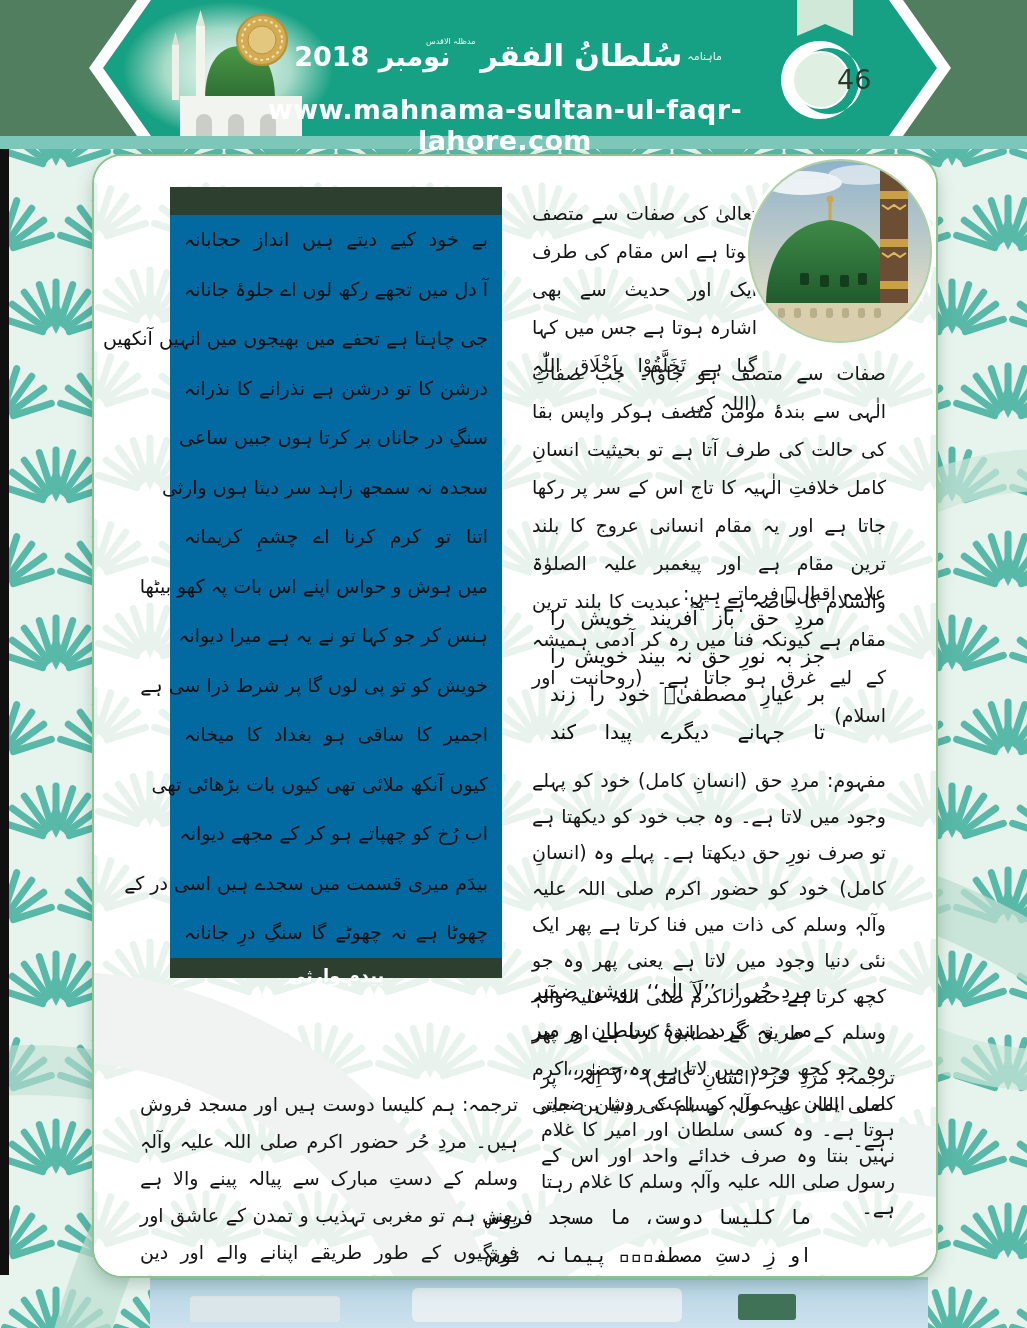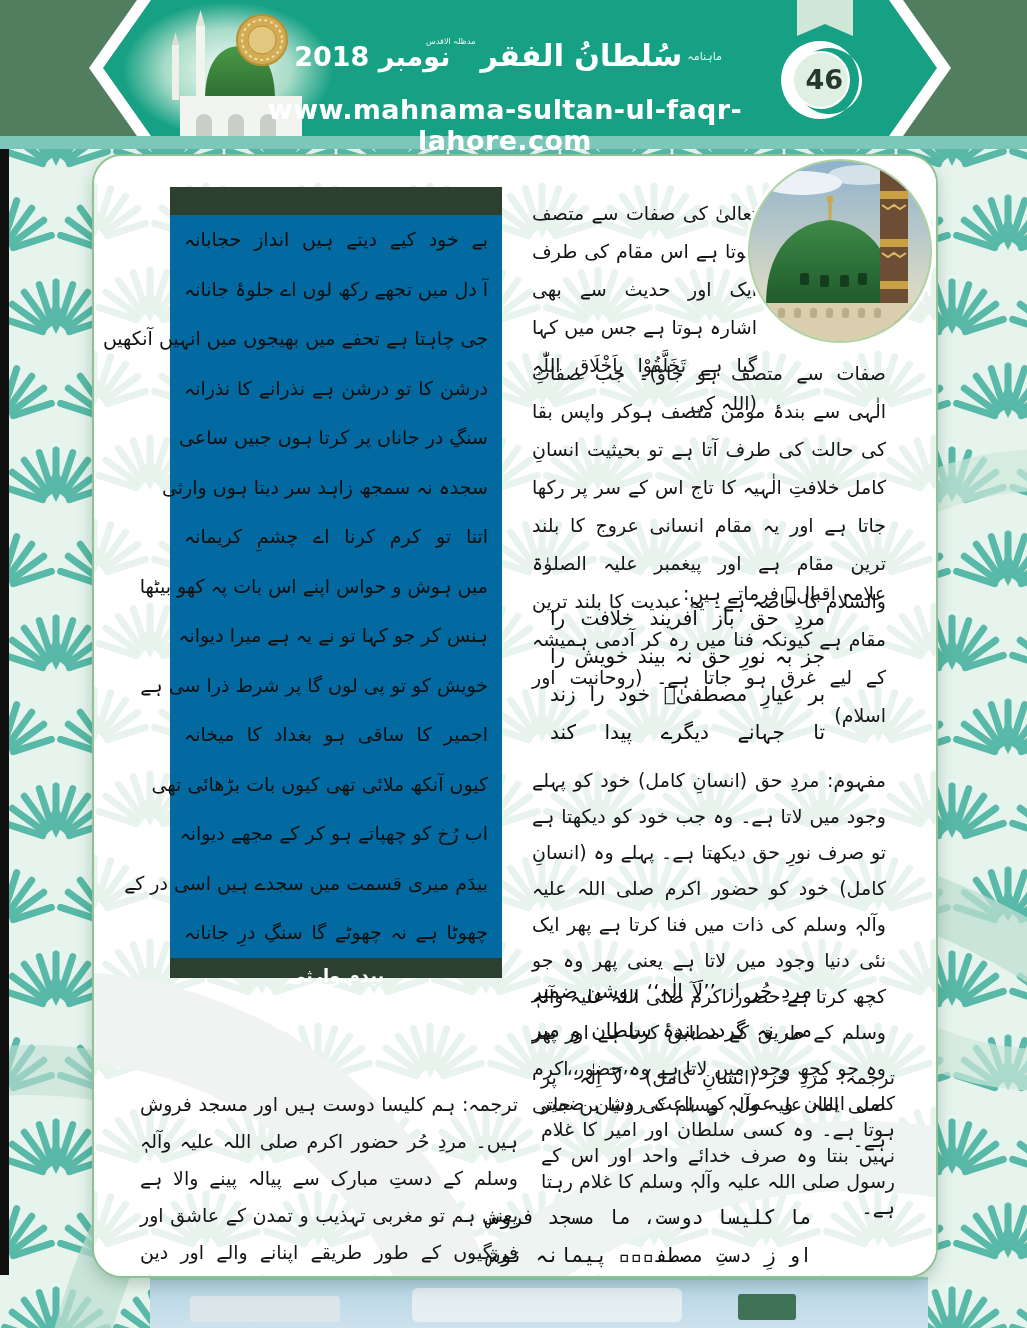--- a/index.html
+++ b/index.html
@@ -11,22 +11,22 @@
   
   .header{position:absolute;left:0;top:0;width:1027px;height:136px;z-index:6;}
   .hdr-title{position:absolute;left:372px;top:38px;width:350px;height:52px;direction:rtl;
              color:#fff;text-align:center;white-space:nowrap;}
   .t-prefix{font-size:11px;vertical-align:super;opacity:.9;}
   .t-main{font-size:30px;font-weight:bold;}
   .t-hon{display:inline-block;font-size:8px;line-height:8px;width:20px;vertical-align:top;opacity:.95;}
   .t-issue{font-size:27px;font-weight:bold;letter-spacing:1px;}
   .hdr-url{position:absolute;left:185px;top:94px;width:640px;text-align:center;color:#fff;
            font-size:27px;font-weight:bold;letter-spacing:.4px;cursor:pointer;}
-  .pagenum{position:absolute;left:799px;top:64px;width:44px;text-align:right;
-           font-size:27px;font-weight:bold;color:#24382d;}
+  .pagenum{position:absolute;left:837px;top:64px;width:44px;text-align:left;
+           font-size:27px;font-weight:normal;color:#24382d;}
 
   .teal-strip{position:absolute;left:0;top:136px;width:1027px;height:13px;background:#7cc7ba;z-index:5;}
   .edge-strip{position:absolute;left:0;top:149px;width:9px;height:1126px;background:#101010;z-index:5;}
 
   
   .card{position:absolute;left:92px;top:154px;width:842px;height:1120px;background:#fdfefd;
         border:2px solid #8cc390;border-radius:30px;overflow:hidden;z-index:3;
         box-shadow:0 6px 16px rgba(30,70,50,.25);}
   .card-pattern{position:absolute;left:0;top:0;}
 
@@ -261,21 +261,21 @@
           </g>
         </g>
       </svg>
     </div>
 
     <div class="rcol">
       <p class="p1a ur">تعالیٰ کی صفات سے متصف ہوتا ہے اس مقام کی طرف ایک اور حدیث سے بھی اشارہ ہوتا ہے جس میں کہا گیا ہے تَخَلَّقُوْا بِاَخْلَاقِ اللّٰہِ (اللہ کی</p>
       <p class="p1b ur">صفات سے متصف ہو جاؤ)۔ جب صفاتِ الٰہی سے بندۂ مومن متصف ہوکر واپس بقا کی حالت کی طرف آتا ہے تو بحیثیت انسانِ کامل خلافتِ الٰہیہ کا تاج اس کے سر پر رکھا جاتا ہے اور یہ مقام انسانی عروج کا بلند ترین مقام ہے اور پیغمبر علیہ الصلوٰۃ والسلام کا خاصہ ہے۔ یہ عبدیت کا بلند ترین مقام ہے کیونکہ فنا میں رہ کر آدمی ہمیشہ کے لیے غرق ہو جاتا ہے۔ (روحانیت اور اسلام)</p>
       <p class="iqbal ur">علامہ اقبالؒ فرماتے ہیں:</p>
       <div class="verse v1">
-        <div class="vl">مردِ حق باز آفریند خلافت را</div>
+        <div class="vl">مردِ حق باز آفریند خویش را</div>
         <div class="vl">جز بہ نورِ حق نہ بیند خویش را</div>
         <div class="vl">بر عیارِ مصطفیٰؐ خود را زند</div>
         <div class="vl">تا جہانے دیگرے پیدا کند</div>
       </div>
       <p class="meaning ur">مفہوم: مردِ حق (انسانِ کامل) خود کو پہلے وجود میں لاتا ہے۔ وہ جب خود کو دیکھتا ہے تو صرف نورِ حق دیکھتا ہے۔ پہلے وہ (انسانِ کامل) خود کو حضور اکرم صلی اللہ علیہ وآلہٖ وسلم کی ذات میں فنا کرتا ہے پھر ایک نئی دنیا وجود میں لاتا ہے یعنی پھر وہ جو کچھ کرتا ہے حضور اکرم صلی اللہ علیہ وآلہٖ وسلم کے طریق کے مطابق کرتا ہے اور پھر وہ جو کچھ وجود میں لاتا ہے وہ حضور اکرم صلی اللہ علیہ وآلہٖ وسلم کی دنیا بن جاتی ہے۔</p>
       <div class="verse v2">
         <div class="vl">مردِ حُر از ’’لَآ اِلٰہ‘‘ روشن ضمیر</div>
         <div class="vl">می نہ گردد بندۂ سلطان و میر</div>
       </div>
       <p class="p4 ur">ترجمہ: مردِ حُر (انسانِ کامل) ’’لَآ اِلٰہ‘‘ پر کامل ایمان و عمل کے باعث روشن ضمیر ہوتا ہے۔ وہ کسی سلطان اور امیر کا غلام نہیں بنتا وہ صرف خدائے واحد اور اس کے رسول صلی اللہ علیہ وآلہٖ وسلم کا غلام رہتا ہے۔</p>

